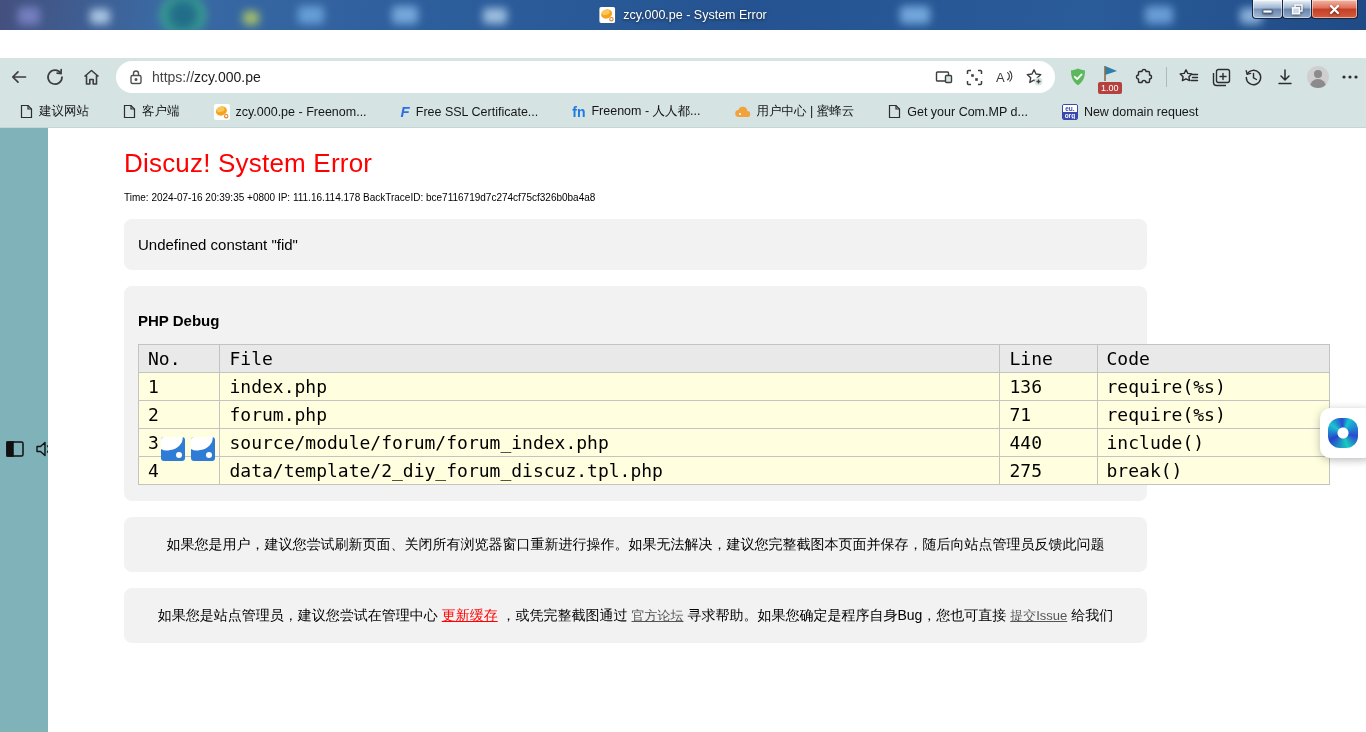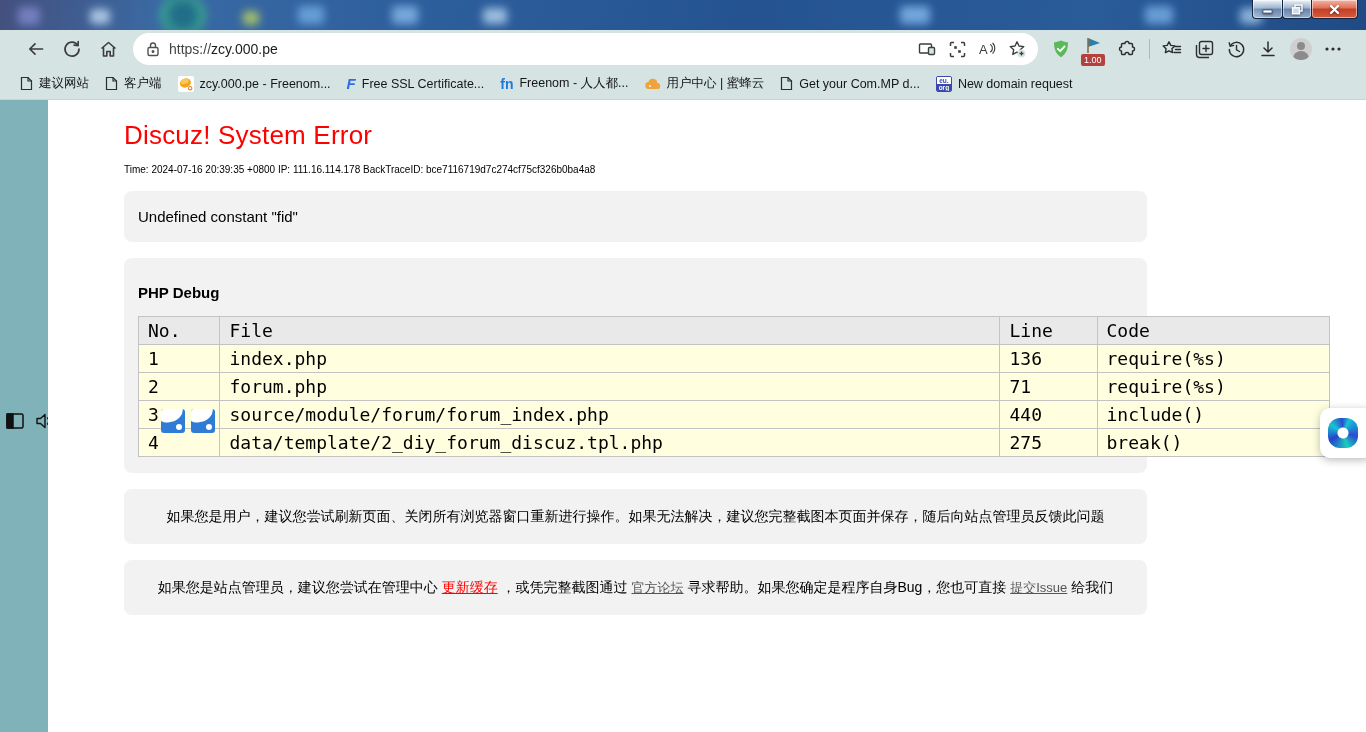--- a/index.html
+++ b/index.html
@@ -15,37 +15,37 @@
     text-shadow:0 1px 3px rgba(0,0,0,.6); white-space:nowrap; }
   .win-controls { position:absolute; top:0; right:8px; display:flex; }
   .win-btn { height:19px; border:1px solid #13253f; border-top:none; border-radius:0 0 4px 4px;
     display:flex; align-items:center; justify-content:center; margin-left:-1px;
     background:linear-gradient(180deg,rgba(250,253,255,.95) 0%,rgba(196,211,229,.75) 45%,rgba(135,155,185,.7) 50%,rgba(176,195,219,.8) 100%);
     box-shadow:inset 0 0 0 1px rgba(255,255,255,.5); }
   .win-btn.close { background:linear-gradient(180deg,#f4b5a6 0%,#dd7055 45%,#c23f28 50%,#d65c3c 100%); }
   .win-btn svg { filter:drop-shadow(0 1px 1px rgba(0,0,0,.5)); }
 
   
-  .toolbar { height:38px; background:#d5e3e3; display:flex; align-items:center; padding:0 19px; gap:2px; }
+  .toolbar { height:38px; background:#d5e3e3; display:flex; align-items:center; padding:0 2px; gap:2px;margin-top:28px; }
   .tbtn { width:34px; height:32px; display:flex; align-items:center; justify-content:center; border-radius:6px; flex:0 0 auto; }
   .addr { flex:1; height:32px; background:#fff; border-radius:16px; display:flex; align-items:center;
     padding:0 6px 0 13px; margin:0 6px; min-width:0; }
   .addr-url { flex:1; font-size:14px; color:#1b1b1b; white-space:nowrap; overflow:hidden; }
   .addr-url .scheme { color:#444; }
   .pill-btn { width:30px; height:28px; display:flex; align-items:center; justify-content:center; border-radius:6px; flex:0 0 auto; }
   .ext-badge { position:relative; }
   .badge { position:absolute; left:3px; bottom:-1px; background:#b5413e; color:#fff; font-size:9px;
     padding:0 3px; border-radius:2px; line-height:12px; }
   .vdiv { width:1px; height:20px; background:#a7bcbc; margin:0 5px; flex:0 0 auto; }
   .avatar-circle { width:22px; height:22px; border-radius:50%; background:#cfcfcf; position:relative; overflow:hidden; }
   .avatar-circle:before { content:""; position:absolute; left:7px; top:4px; width:8px; height:8px; border-radius:50%; background:#8b8b8b; }
   .avatar-circle:after { content:""; position:absolute; left:3px; top:13px; width:16px; height:10px; border-radius:8px 8px 0 0; background:#8b8b8b; }
 
   
-  .bookmarks { height:32px; background:#d5e3e3; display:flex; align-items:center; padding:0 12px; gap:0;
+  .bookmarks { height:32px; background:#d5e3e3; display:flex; align-items:center; padding:0 12px; gap:18px;
     border-bottom:1px solid #c3d5d5; }
   .bm { display:flex; align-items:center; gap:6px; height:26px; padding:0 8px; border-radius:4px;
     font-size:12.5px; color:#161616; white-space:nowrap; flex:0 0 auto; }
 
   
   .main { display:flex; height:632px; }
   .side { width:48px; background:#7fb2b9; display:flex; flex-direction:row; align-items:center; padding-top:16px; }
   .side-item { width:30px; height:30px; margin-bottom:7px; display:flex; align-items:center; justify-content:center; flex:0 0 auto; }
   .tile { width:24px; height:24px; background:#fff; border-radius:4px; display:flex; align-items:center; justify-content:center; }
   .side-item.active { width:38px; height:38px; background:#cadfe2; border-radius:9px; box-shadow:0 0 0 1px rgba(255,255,255,.55); margin-bottom:6px; }
@@ -91,20 +91,31 @@
   <div class="blur-blob" style="left:90px;top:9px;width:20px;height:15px;background:#bcd6ef;"></div>
   <div class="blur-blob" style="left:160px;top:-6px;width:46px;height:42px;border-radius:50%;background:radial-gradient(circle,#1f6f86 35%,#3fb98e 70%);"></div>
   <div class="blur-blob" style="left:243px;top:11px;width:16px;height:14px;background:#b8cf62;"></div>
   <div class="blur-blob" style="left:298px;top:6px;width:26px;height:18px;background:#6fa8e0;"></div>
   <div class="blur-blob" style="left:392px;top:6px;width:26px;height:18px;background:#82b4e6;"></div>
   <div class="blur-blob" style="left:483px;top:8px;width:24px;height:16px;background:#aecdea;"></div>
   <div class="blur-blob" style="left:900px;top:6px;width:30px;height:18px;background:#7fb4e8;"></div>
   <div class="blur-blob" style="left:1145px;top:6px;width:28px;height:18px;background:#74a9e0;"></div>
   <div class="blur-blob" style="left:1240px;top:8px;width:22px;height:16px;background:#9cc2e8;"></div>
 
+  <div class="tab-title">
+    <span class="icon">
+      <svg width="16" height="16" viewBox="0 0 16 16">
+          <rect x="0" y="0" width="16" height="16" rx="2" fill="#fff"></rect>
+          <ellipse cx="7.4" cy="7" rx="5.6" ry="4.6" transform="rotate(-18 7.4 7)" fill="#f5a419"></ellipse>
+          <ellipse cx="6.6" cy="5.4" rx="4" ry="2.6" transform="rotate(-18 6.6 5.4)" fill="#fbc75c"></ellipse>
+          <circle cx="12.2" cy="12.2" r="1.7" fill="none" stroke="#e8832a" stroke-width="1.1"></circle>
+        </svg>
+    </span>
+    <span>zcy.000.pe - System Error</span>
+  </div>
 
   <div class="win-controls">
     <div class="win-btn" style="width:31px;">
       <svg width="12" height="10" viewBox="0 0 12 10">
           <rect x="1" y="6" width="9" height="3" fill="#fff" stroke="#3c567c" stroke-width="0.8"></rect>
         </svg>
     </div>
     <div class="win-btn" style="width:30px;">
       <svg width="13" height="11" viewBox="0 0 13 11">
           <rect x="4" y="1" width="7" height="6" fill="none" stroke="#fff" stroke-width="1.4"></rect>

